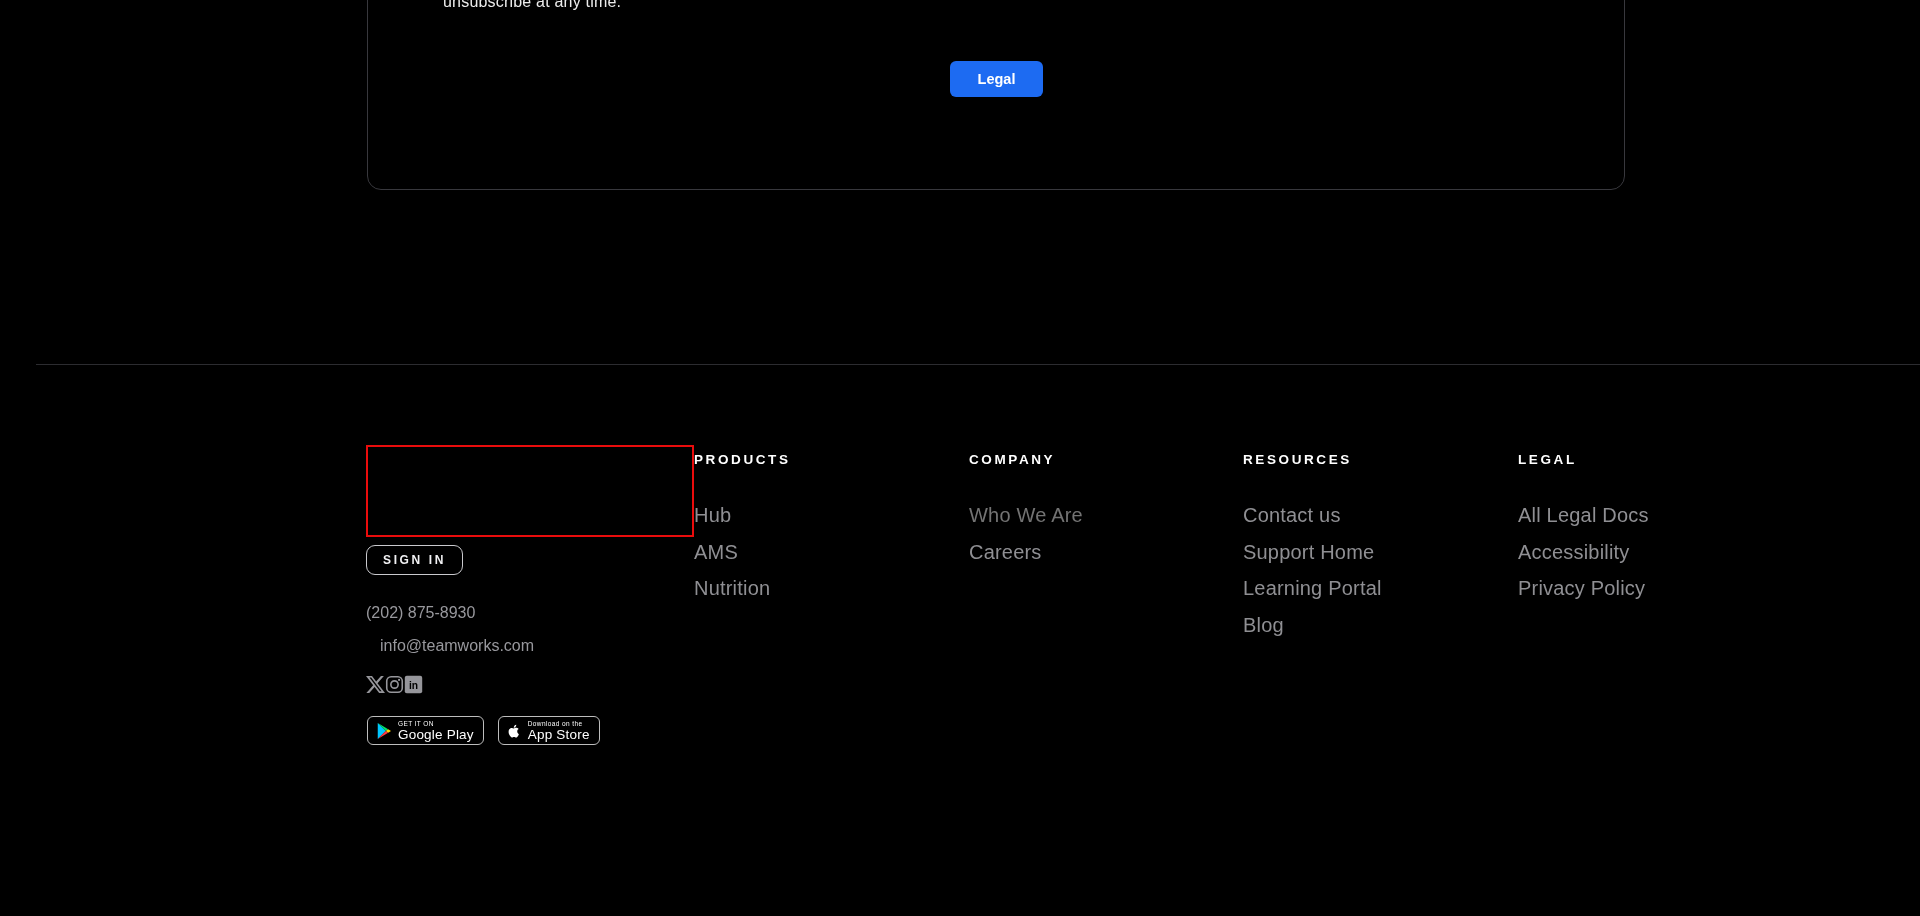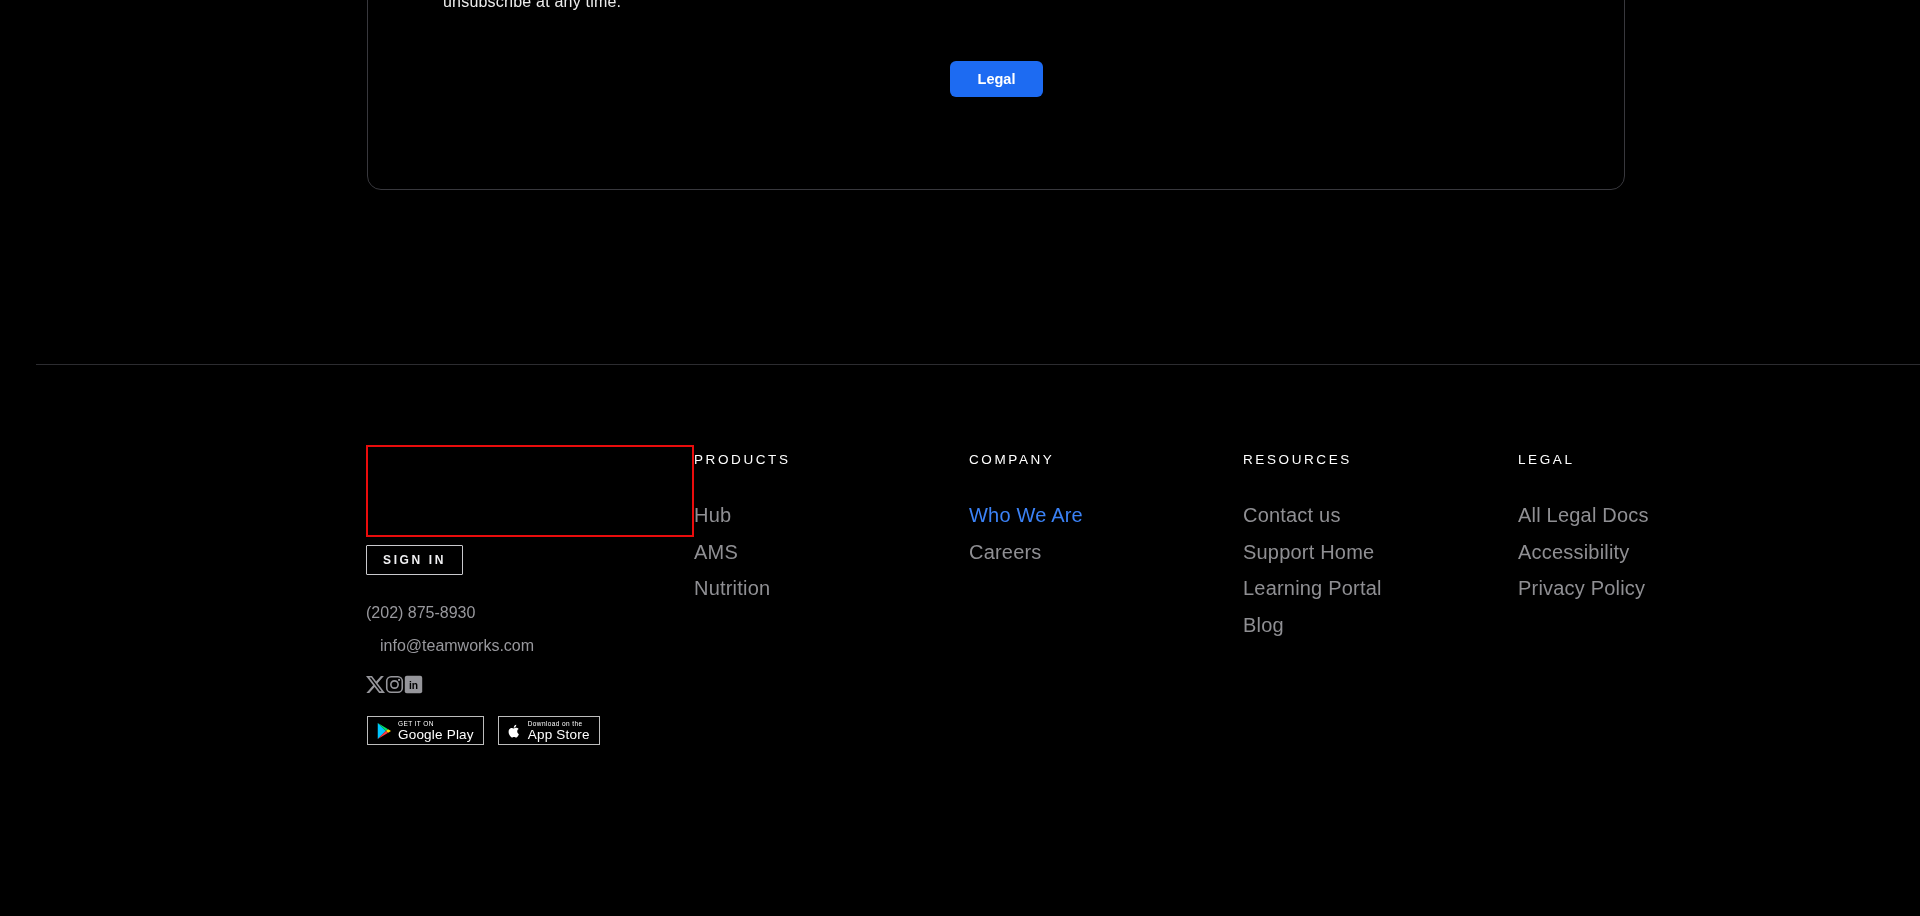--- a/index.html
+++ b/index.html
@@ -39,64 +39,64 @@
   }
   .brand-lockup { position:absolute; left:333px; top:447px; display:flex; align-items:center; }
   .hex-icon { width:66px; height:72px; display:block; }
   .wordmark { margin-left:18px; color:#fff; font-weight:bold; }
   .wordmark .wm-line1 { font-size:27px; letter-spacing:2.5px; line-height:26px; display:block; }
   .wordmark .wm-line2 { font-size:27px; letter-spacing:2.5px; line-height:26px; display:block; }
 
   
   .signin-button {
     position:absolute; left:330px; top:545px; width:97px; height:30px;
-    background:transparent; border:1px solid #c9c9cd; border-radius:1px;
+    background:transparent; border:1px solid #c9c9cd; border-radius:9px;
     color:#f1f1f3; font-family:"Liberation Sans", sans-serif;
     font-size:12px; font-weight:bold; letter-spacing:2.6px; cursor:pointer;
   }
 
   
   .phone-link { position:absolute; left:330px; top:604px; font-size:16px; color:#98989d; text-decoration:none; }
   .email-link { position:absolute; left:344px; top:637px; font-size:16px; color:#98989d; text-decoration:none; }
 
   
   .social-row { position:absolute; left:330px; top:675px; display:flex; }
   .social-link { display:block; width:19px; height:19px; color:#96969b; }
   .social-link svg { display:block; width:19px; height:19px; }
 
   
   .badge-row { position:absolute; left:331px; top:716px; display:flex; gap:14px; }
   .store-badge {
     display:flex; align-items:center; height:29px; padding:0 9px 0 8px;
-    background:#000; border:1px solid #bdbdbd; border-radius:0;
+    background:#000; border:1px solid #bdbdbd; border-radius:6px;
     text-decoration:none; gap:6px;
   }
   .store-badge .badge-text { display:flex; flex-direction:column; justify-content:center; }
   .badge-top { font-size:6.5px; color:#fff; letter-spacing:.4px; line-height:8px; }
   .gp-top { text-transform:uppercase; }
   .badge-bottom { font-size:13.5px; color:#fff; font-weight:500; line-height:14px; letter-spacing:.2px; }
 
   
   .copyright { position:absolute; left:329px; top:789px; font-size:14px; color:#85858a; line-height:22px; }
 
   
   .footer-col { position:absolute; top:452px; }
   .col-products  { left:658px; }
   .col-company   { left:933px; }
   .col-resources { left:1207px; }
   .col-legal     { left:1482px; }
   .col-title {
-    color:#fff; font-size:13.5px; font-weight:normal; letter-spacing:2.6px;
+    color:#fff; font-size:13.5px; font-weight:bold; letter-spacing:2.6px;
     margin-bottom:37px;
   }
   .col-link {
     display:block; color:#8f8f93; font-size:20px; text-decoration:none;
     height:16px; margin-bottom:20.5px; letter-spacing:.2px;
   }
-  .col-link.link--hover { color:#3b82f6; }
+  .col-link.link--hover { color:#737373; }
 
   
   .scrollbar-thumb {
     position:absolute; left:1911px; top:770px; width:7px; height:160px;
     background:#8d8d8d; border-radius:4px;
   }
 </style>
 </head>
 <body>
 

